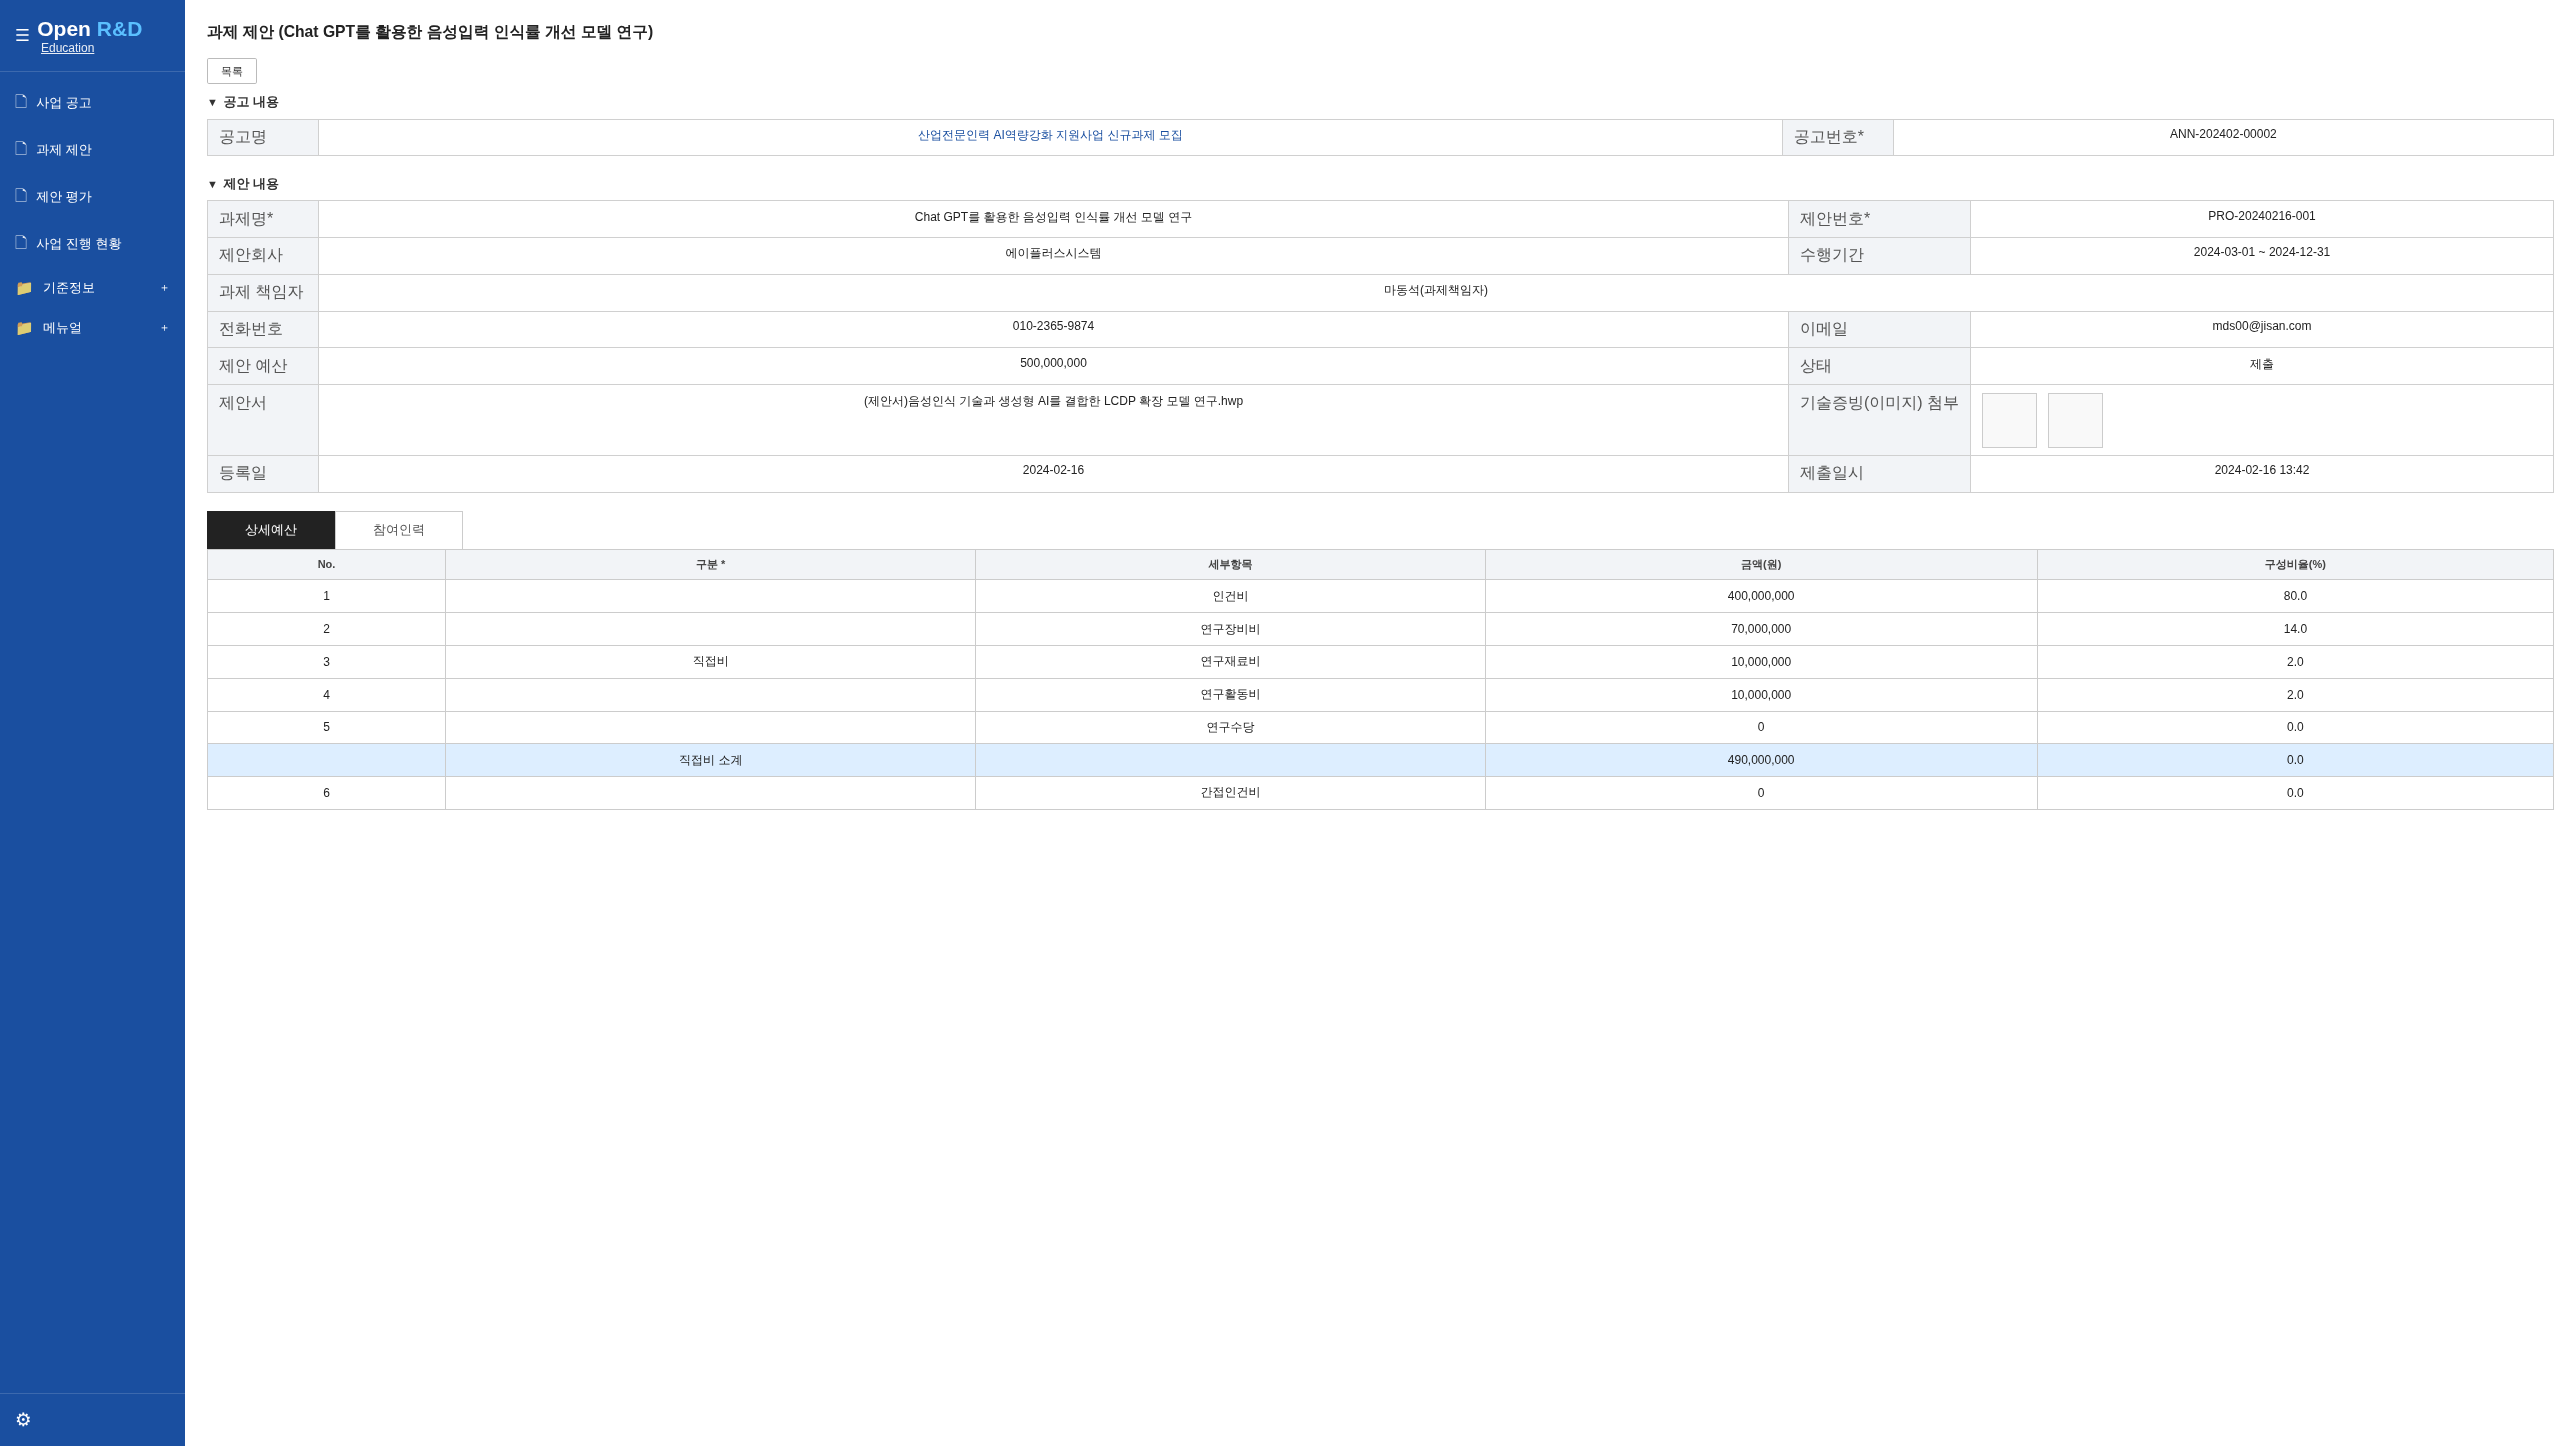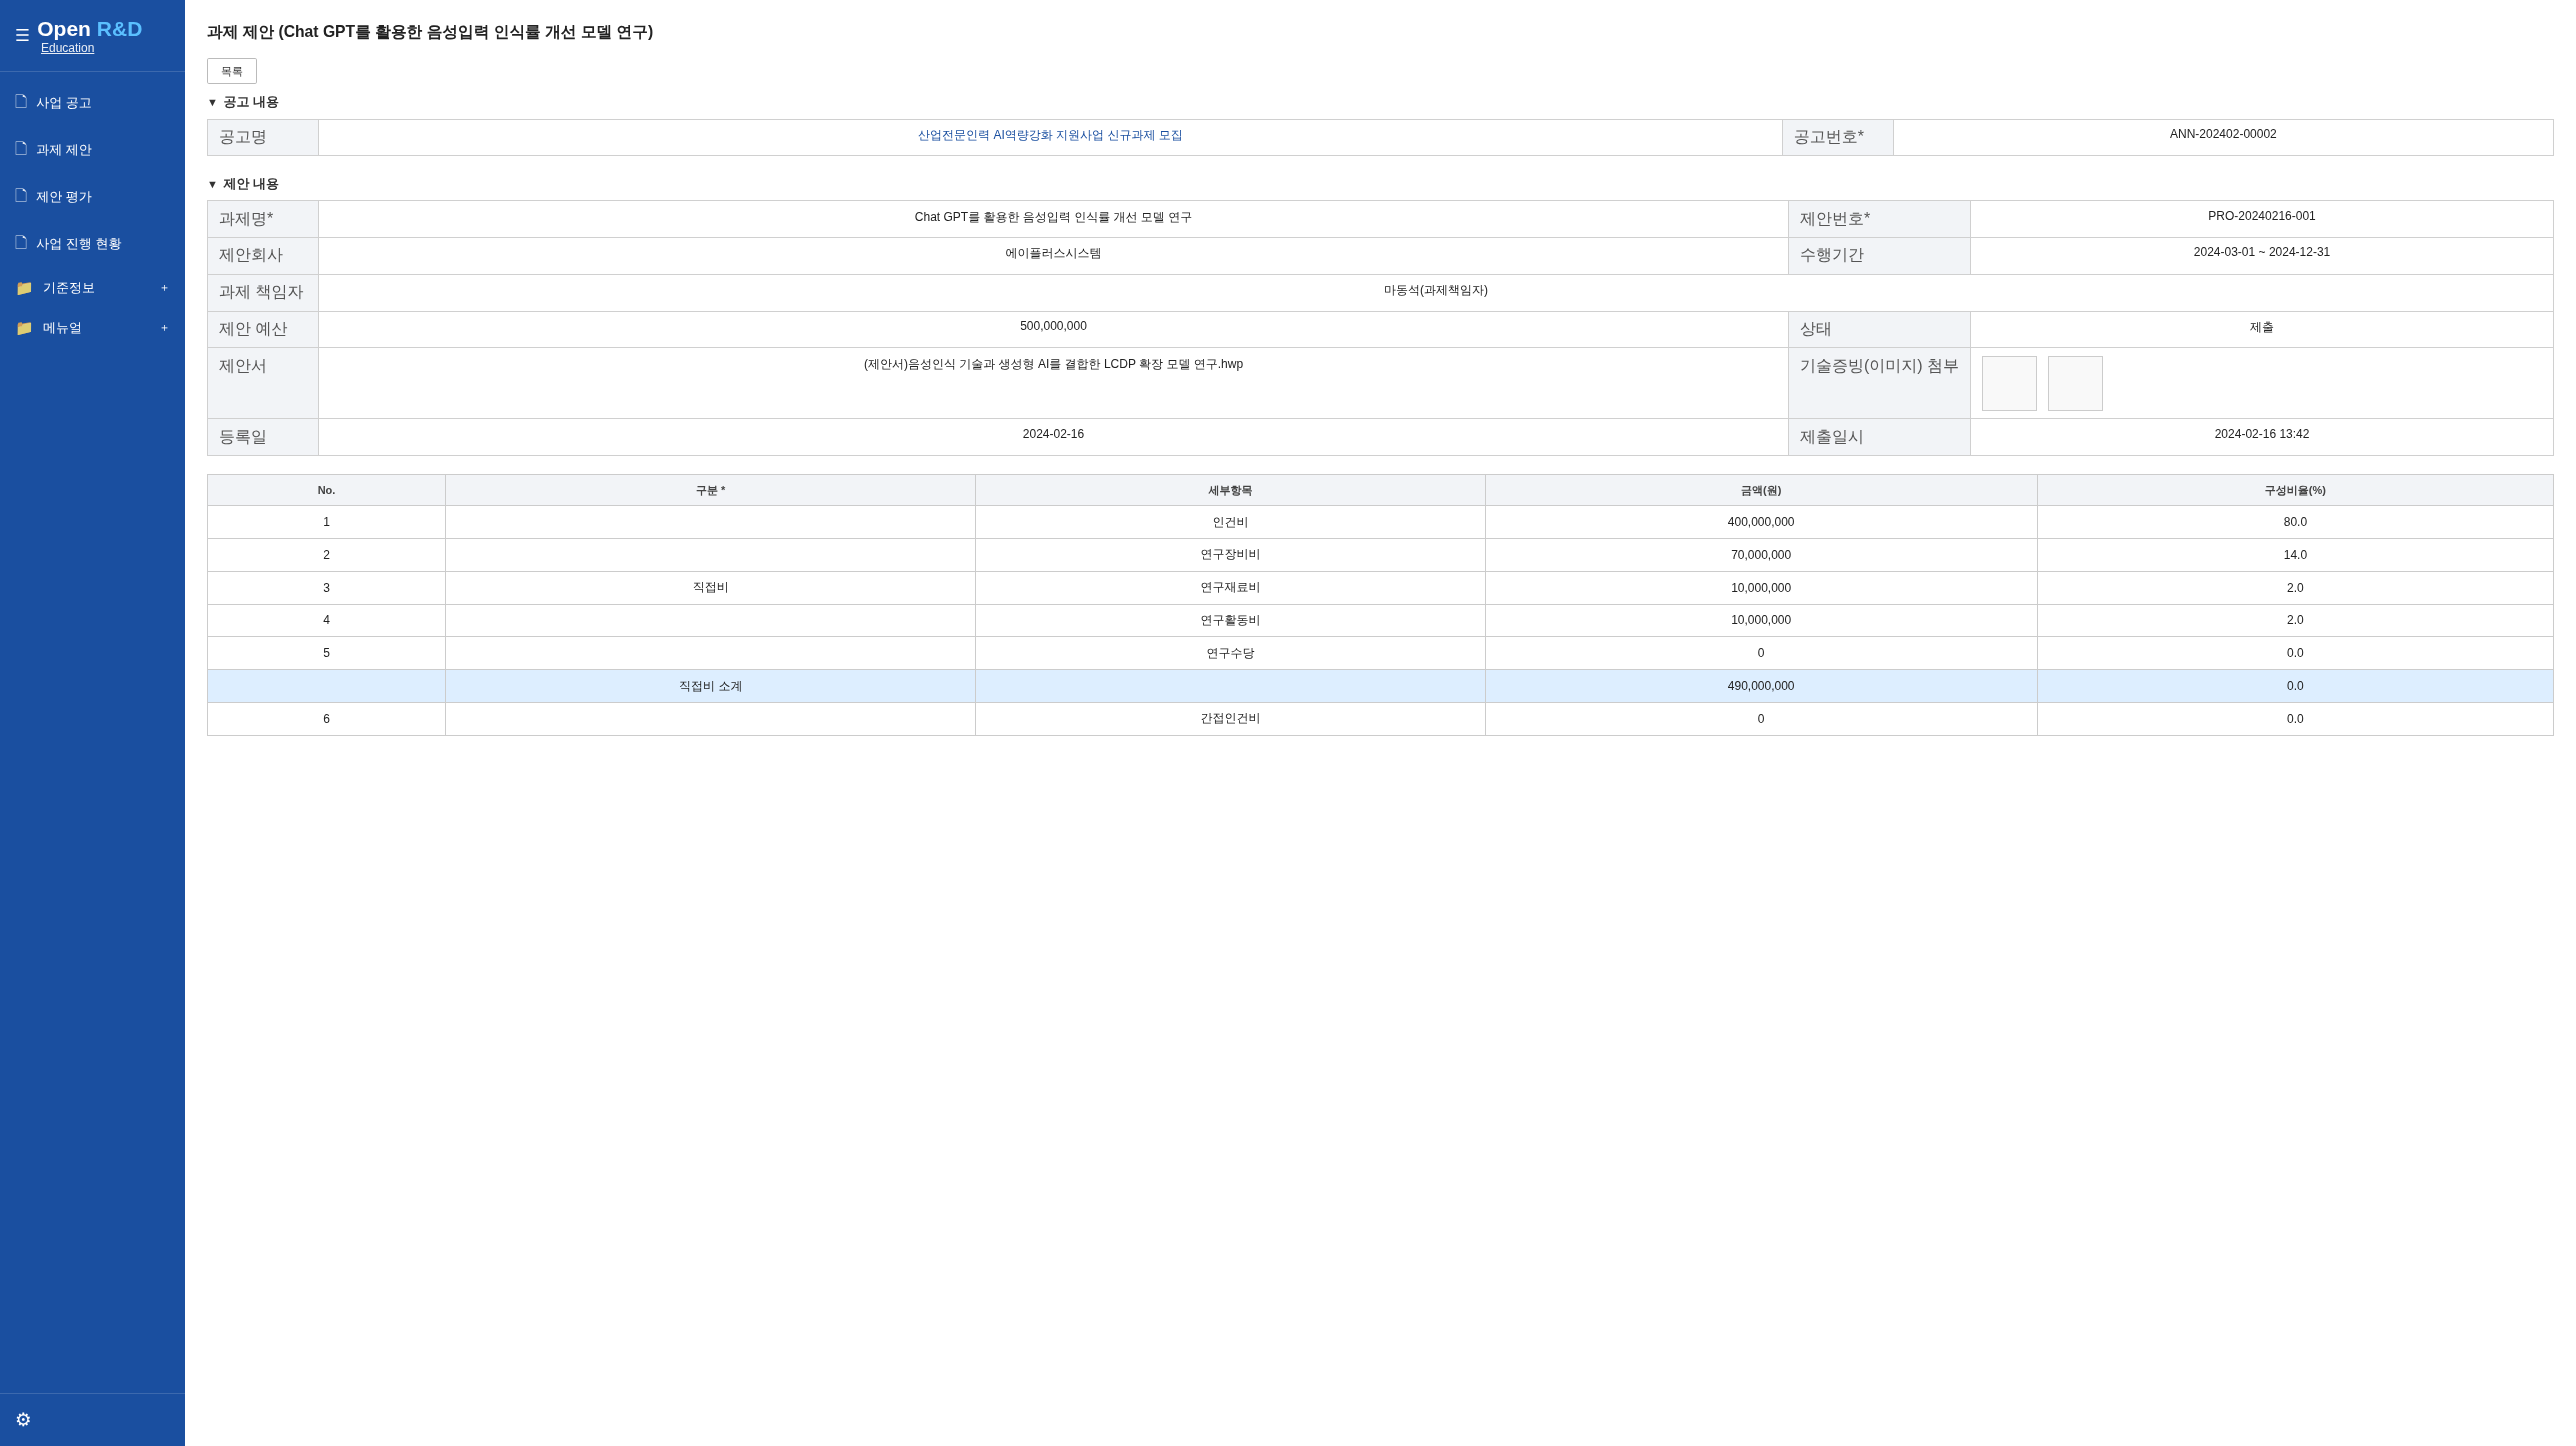--- a/index.html
+++ b/index.html
@@ -266,20 +266,26 @@
         <td class="value-cell">에이플러스시스템</td>
         <td class="label-cell">수행기간</td>
         <td class="value-cell">2024-03-01  ~  2024-12-31</td>
       </tr>
 
       <tr>
         <td class="label-cell">과제 책임자</td>
         <td class="value-cell" colspan="3">마동석(과제책임자)</td>
       </tr>
 
+      <tr>
+        <td class="label-cell">전화번호</td>
+        <td class="value-cell">010-2365-9874</td>
+        <td class="label-cell">이메일</td>
+        <td class="value-cell">mds00@jisan.com</td>
+      </tr>
 
       <tr>
         <td class="label-cell">제안 예산</td>
         <td class="value-cell">500,000,000</td>
         <td class="label-cell">상태</td>
         <td class="value-cell">제출</td>
       </tr>
 
       <tr>
         <td class="label-cell">제안서</td>
@@ -297,20 +303,24 @@
         <td class="label-cell">등록일</td>
         <td class="value-cell">2024-02-16</td>
         <td class="label-cell">제출일시</td>
         <td class="value-cell">2024-02-16 13:42</td>
       </tr>
     </tbody>
       </table>
   </div>
 
   
+  <div class="tab-bar">
+    <button class="tab-btn active">상세예산</button>
+    <button class="tab-btn">참여인력</button>
+  </div>
 
   
   <table class="budget-table">
     <thead>
       <tr>
         <th>No.</th>
         <th>구분 *</th>
         <th>세부항목</th>
         <th>금액(원)</th>
         <th>구성비율(%)</th>

